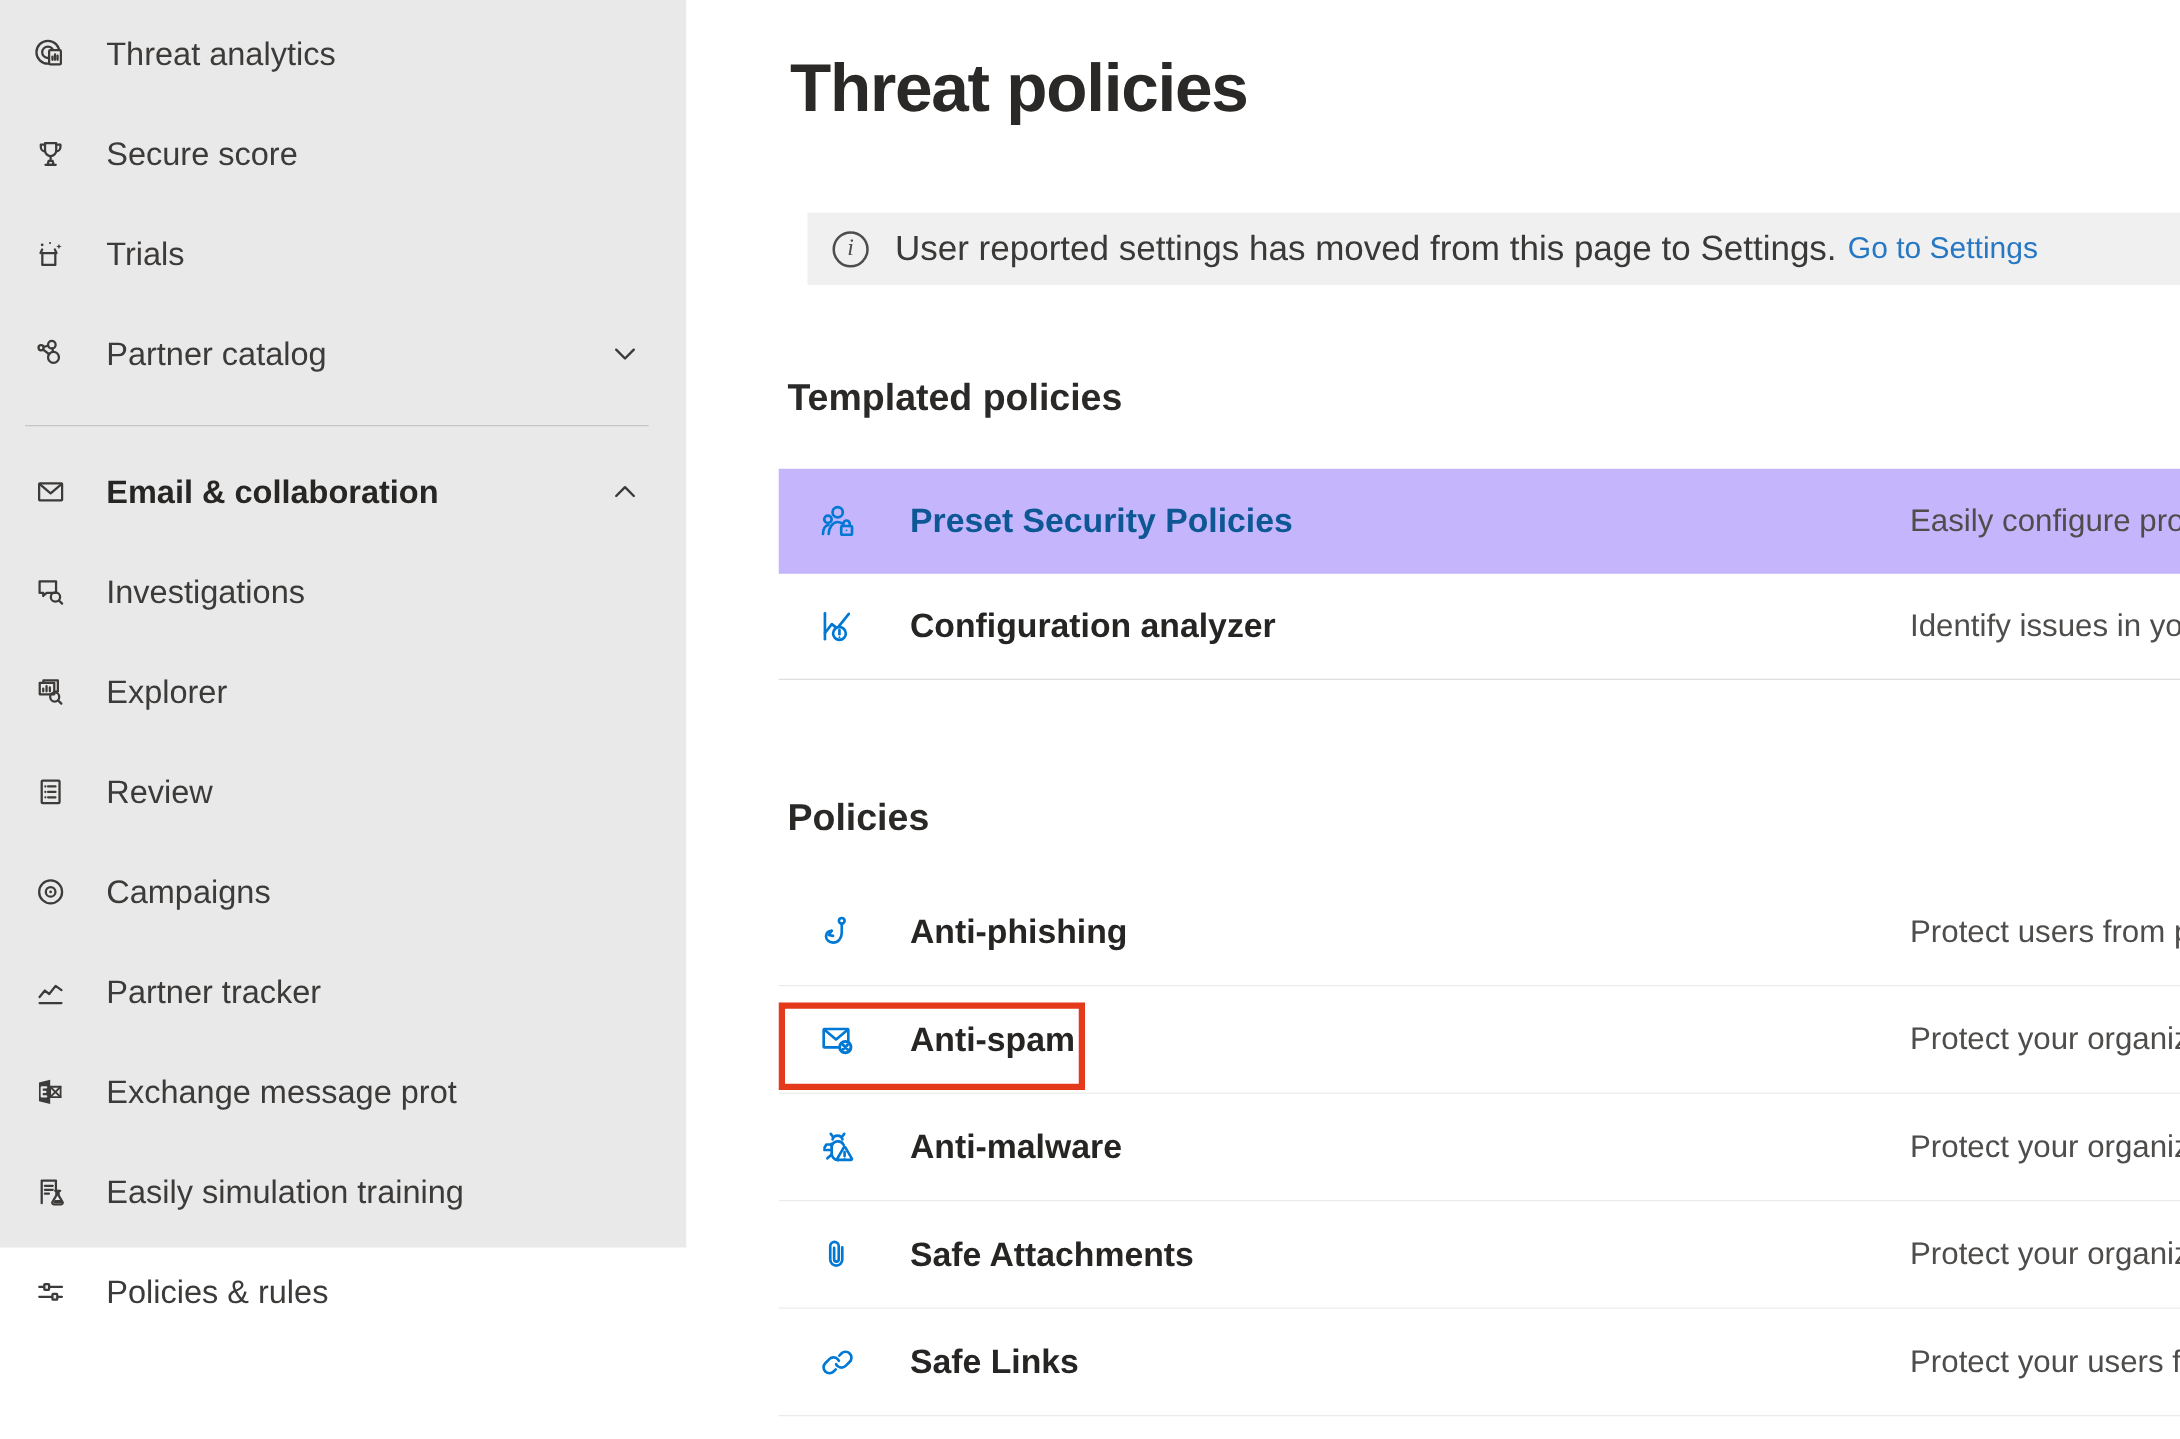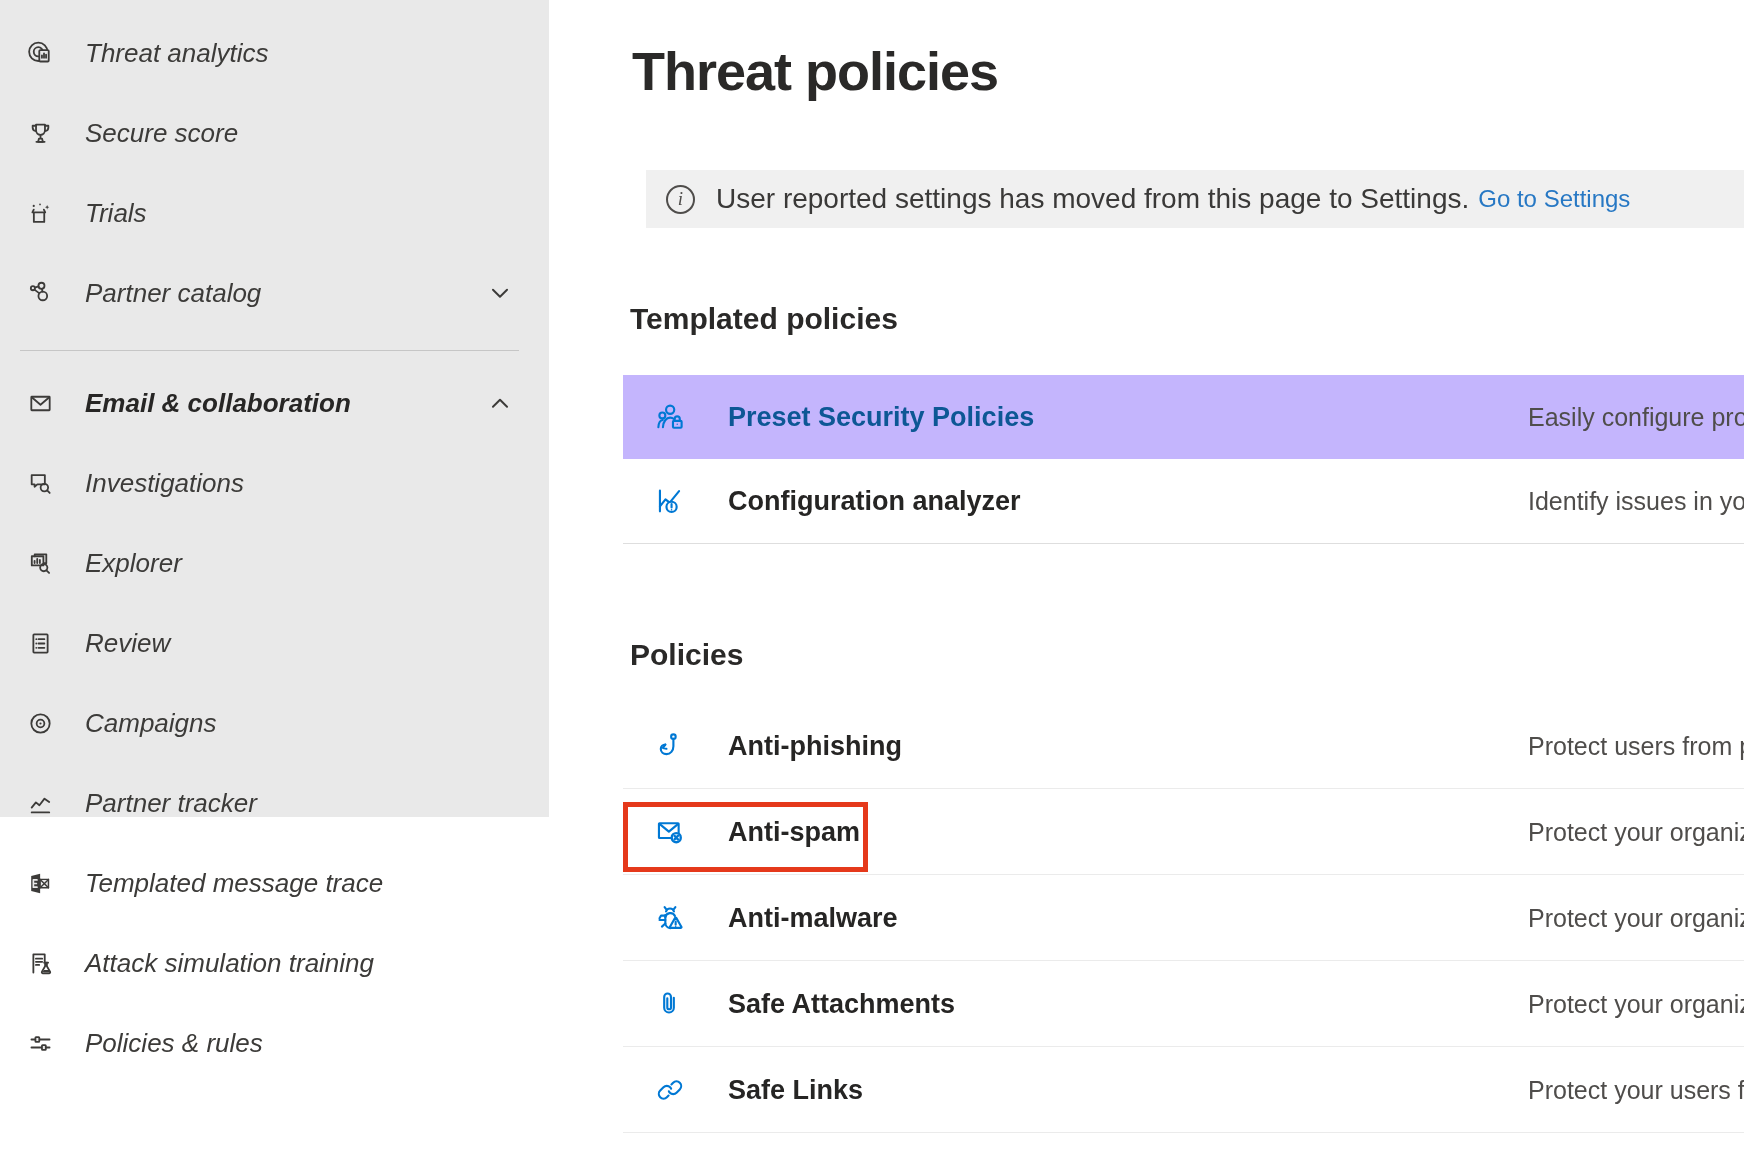--- a/index.html
+++ b/index.html
@@ -6,22 +6,22 @@
   * { margin:0; padding:0; box-sizing:border-box; }
   html,body { width:1744px; height:1151px; overflow:hidden; }
   body {
     position:relative;
     font-family:"Liberation Sans", sans-serif;
     background:#ffffff;
     color:#2a2928;
   }
   
   .sidebar {
-    position:absolute; left:0; top:0; width:549px; height:817px;
-    background:#e9e9e9; padding-top:13px;font-style:italic;
+    position:absolute; left:0; top:0; width:549px; height:998px;
+    background:#e9e9e9; padding-top:3px;
   }
   .nav-item {
     position:relative; height:80px; display:flex; align-items:center;
     padding-left:26px; cursor:pointer;
   }
   .nav-icon { width:29px; height:29px; margin-right:30px; color:#3c3b39; flex:none; }
   .nav-label { font-size:26px; color:#3c3b39; white-space:nowrap; }
   .nav-item.bold .nav-label { font-weight:bold; color:#272625; }
   .nav-chevron { position:absolute; right:36px; top:50%; transform:translateY(-50%); width:26px; height:26px; color:#3c3b39; }
   .nav-divider { height:1px; background:#c6c6c6; margin:17px 30px 12px 20px; }
@@ -212,34 +212,34 @@
 
   <div class="nav-item">
     <span class="nav-icon">
         <svg class="ic" viewBox="0 0 24 24">
           <path d="M4.3 5.8l7.4-1.8v16l-7.4-1.8z" fill="currentColor" stroke="none"></path>
           <path d="M6.1 9h3 M6.1 12h2.5 M6.1 15h3 M6.1 9v6" stroke="#e9e9e9" stroke-width="1.4"></path>
           <rect x="11.7" y="8.6" width="6.9" height="6.9" fill="#e9e9e9" stroke-width="1.2"></rect>
           <path d="M11.7 8.6l6.9 6.9 M18.6 8.6l-6.9 6.9" stroke-width="1.2"></path>
         </svg>
       </span>
-    <span class="nav-label">Templated message trace</span>
+    <span class="nav-label">Exchange message prot</span>
   </div>
 
   <div class="nav-item">
     <span class="nav-icon">
         <svg class="ic" viewBox="0 0 24 24">
           <path d="M6.1 19.5V4.5h9.4v6"></path>
           <path d="M8.2 8h5.2 M8.2 10.6h5.2 M8.2 13.2h2.7"></path>
           <path d="M15.8 11.3v3l-2.6 4.4a1 1 0 0 0 .9 1.5h4.9a1 1 0 0 0 .9-1.5l-2.6-4.4v-3"></path>
           <path d="M15 11.3h3.3"></path>
           <path d="M14.8 17.3h4.5l.7 1.2a.6.6 0 0 1-.5.9h-4.9a.6.6 0 0 1-.5-.9z" fill="currentColor" stroke="none"></path>
         </svg>
       </span>
-    <span class="nav-label">Attack simulation training</span>
+    <span class="nav-label">Easily simulation training</span>
   </div>
 
   <div class="nav-item">
     <span class="nav-icon">
         <svg class="ic" viewBox="0 0 24 24">
           <path d="M4.5 8.7h15 M4.5 15.3h15"></path>
           <rect x="7.8" y="6.8" width="3.2" height="3.8" rx="0.5" fill="#e9e9e9"></rect>
           <rect x="13.2" y="13.4" width="3.2" height="3.8" rx="0.5" fill="#e9e9e9"></rect>
         </svg>
       </span>

